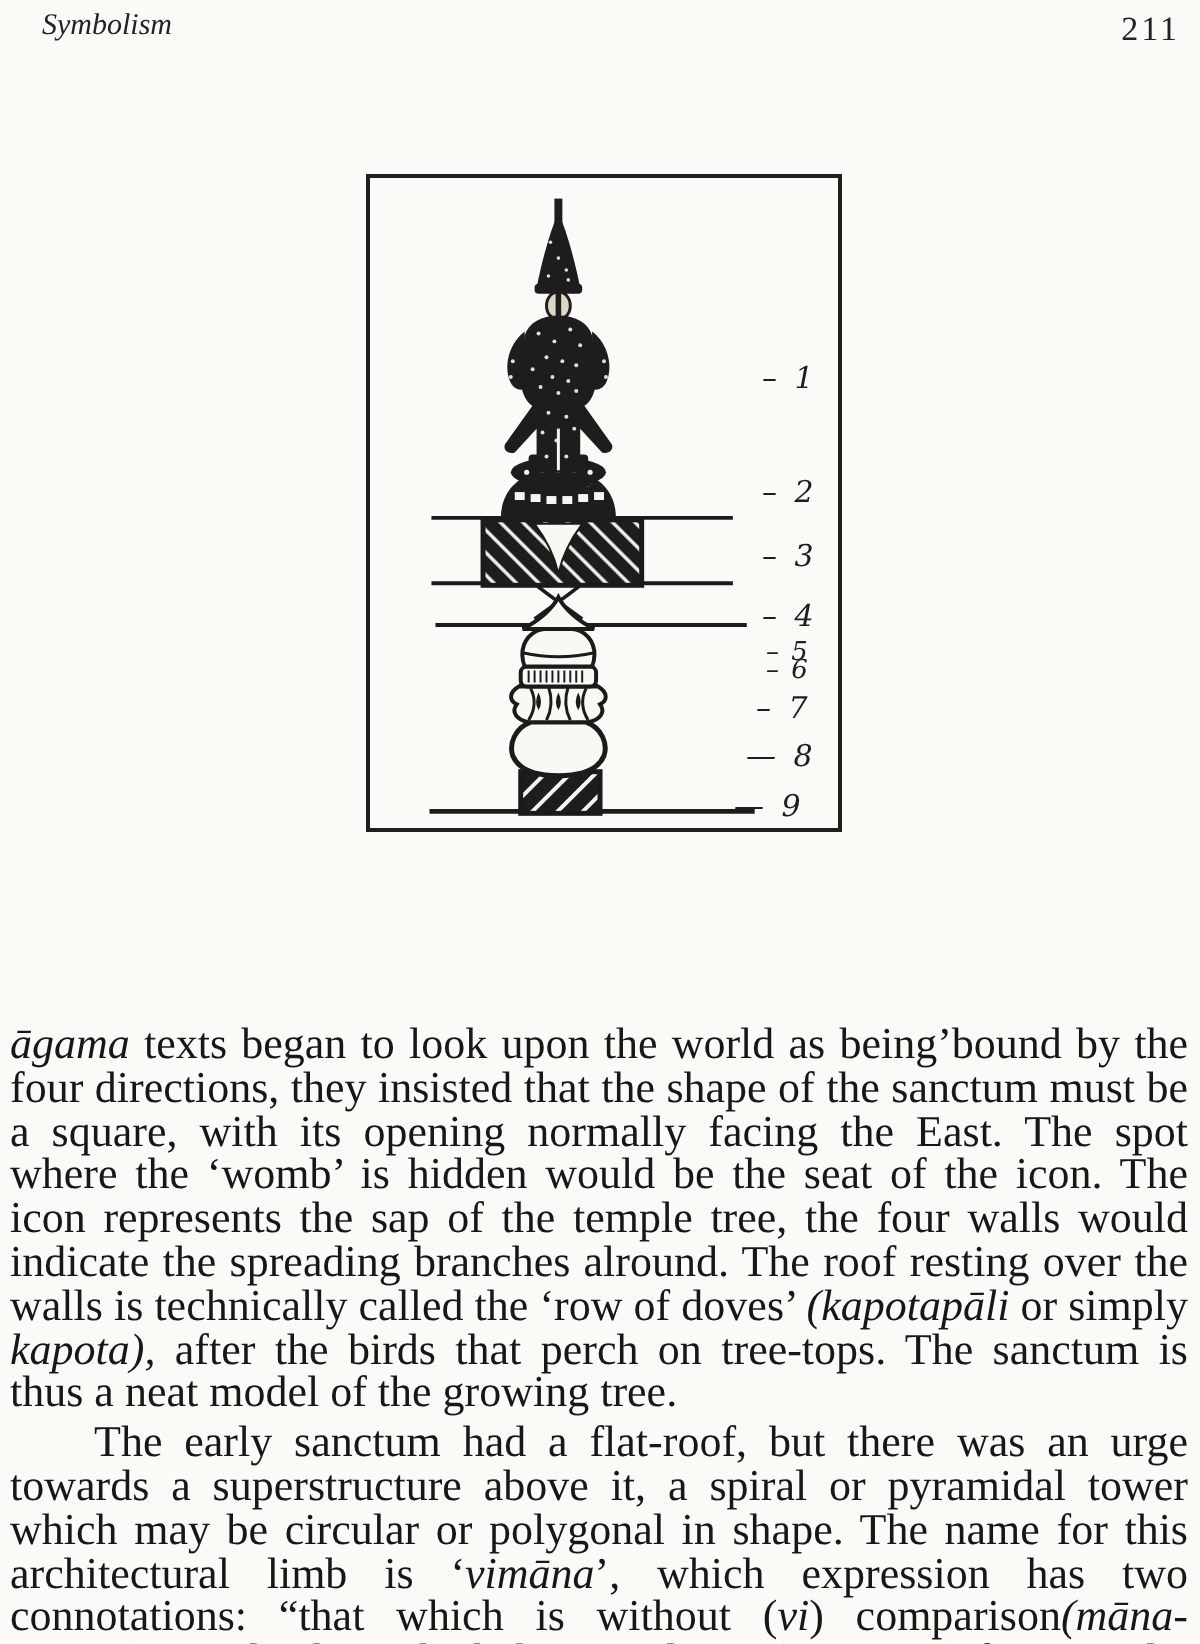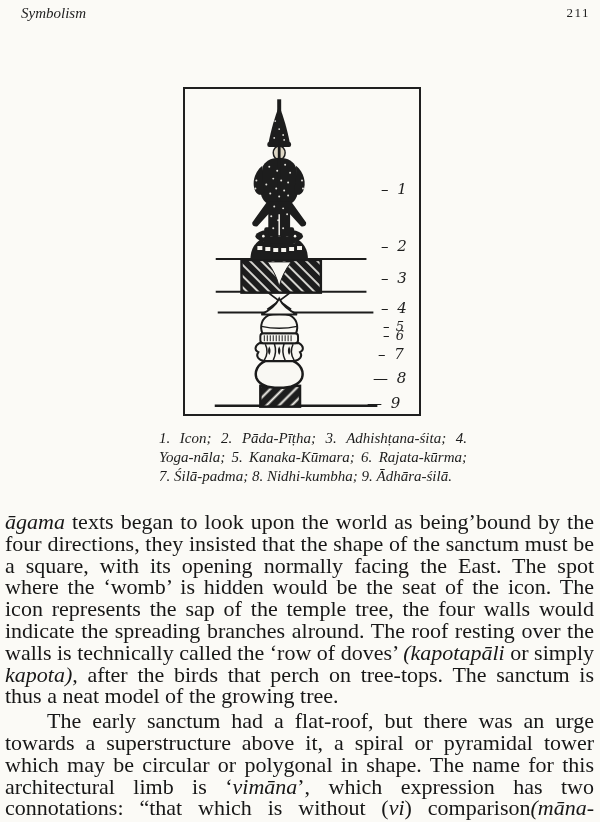--- a/index.html
+++ b/index.html
@@ -10,21 +10,21 @@
     font-family:"Liberation Serif", serif;
     color:#1a1a1a;
     overflow:hidden;
   }
   .hdr-title{
     position:absolute;top:5px;left:21px;
     font-style:italic;font-size:15px;color:#222;
   }
   .hdr-page{
     position:absolute;top:5px;right:10px;
-    font-size:13px;letter-spacing:1.5px;color:#222;
+    font-size:17px;letter-spacing:1.5px;color:#222;
   }
   .figure-box{
     position:absolute;left:183px;top:87px;
     width:238px;height:329px;
     border:2px solid #1f1f1f;
     box-sizing:border-box;
     background:#fbfaf6;
   }
   .figure-box svg{display:block;}
   .figlabel{
@@ -195,20 +195,19 @@
     <span class="figlabel fl2">– 2</span>
     <span class="figlabel fl3">– 3</span>
     <span class="figlabel fl4">– 4</span>
     <span class="figlabel fl5">– 5</span>
     <span class="figlabel fl6">– 6</span>
     <span class="figlabel fl7">– 7</span>
     <span class="figlabel fl8">— 8</span>
     <span class="figlabel fl9">— 9</span>
   </div>
 
-  <div class="caption">1. Icon; 2. Pāda-Pīṭha; 3. Adhishṭana-śita; 4. Yoga-nāla; 5. Kanaka-Kūmara; 6. Rajata-kūrma; 7. Śilā-padma; 8. Nidhi-kumbha; 9. Ādhāra-śilā.</div>
 
   <div class="bodytext">
     <p><i>āgama</i> texts began to look upon the world as being’bound by the four directions, they insisted that the shape of the sanctum must be a square, with its opening normally facing the East. The spot where the ‘womb’ is hidden would be the seat of the icon. The icon represents the sap of the temple tree, the four walls would indicate the spreading branches alround. The roof resting over the walls is technically called the ‘row of doves’ <i>(kapotapāli</i> or simply <i>kapota),</i> after the birds that perch on tree-tops. The sanctum is thus a neat model of the growing tree.</p>
     <p class="indent">The early sanctum had a flat-roof, but there was an urge towards a superstructure above it, a spiral or pyramidal tower which may be circular or polygonal in shape. The name for this architectural limb is ‘<i>vimāna</i>’, which expression has two connotations: “that which is without (<i>vi</i>) comparison<i>(māna-upamā)</i>”, and “that which brings about <i>(vimāyate)</i> fruits”. The latter connotation, according to the Vedic commentator <i>Sāyaṇa</i>, refers to the Fire-God, <i>Āgni</i>, who bestows benefits on the performers of sacrifices. The tower over the sanctum is a physical representation of Fire. It is interesting that the</p>
   </div>
 
 </div>
 
 </body></html>

